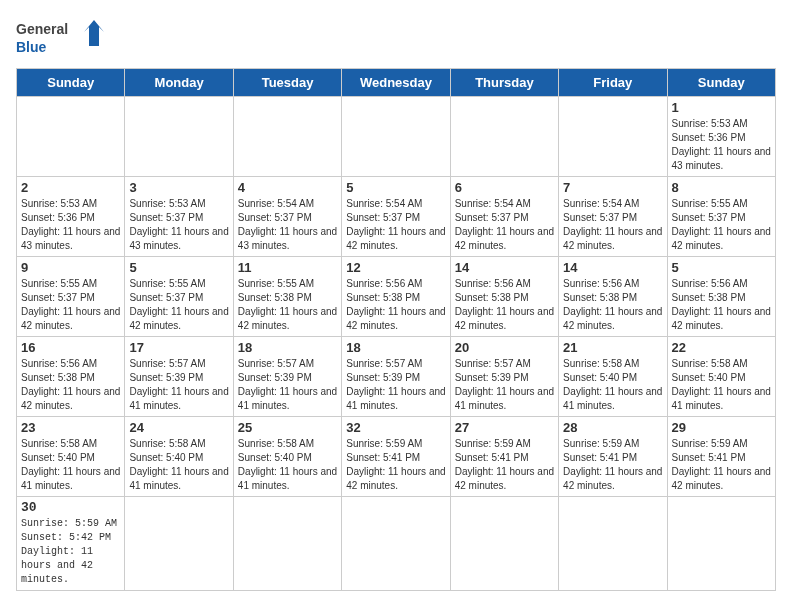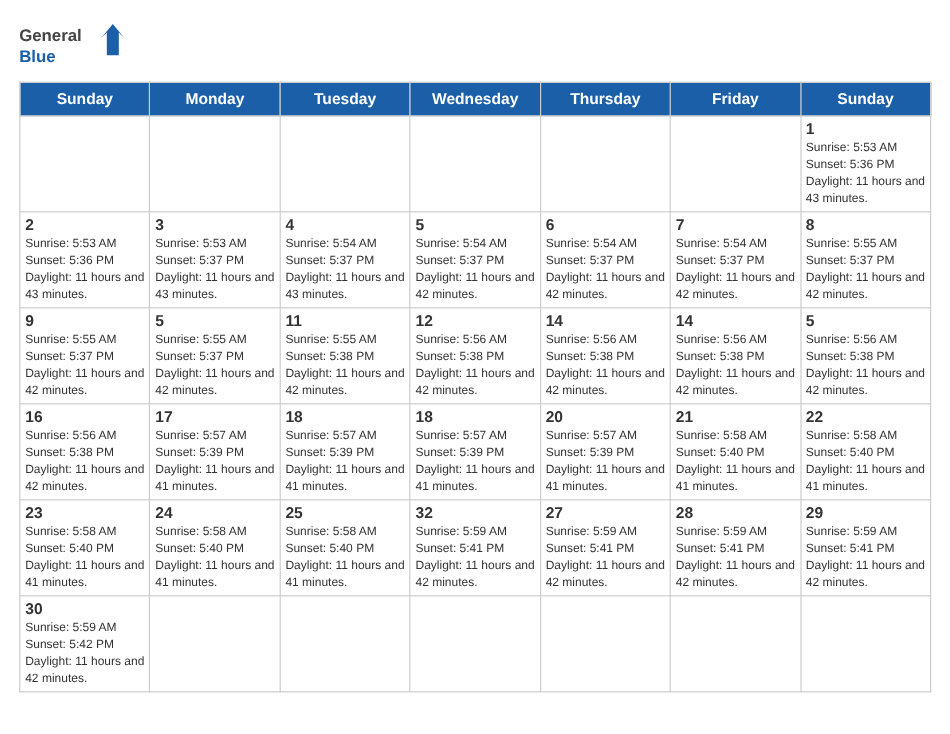--- a/index.html
+++ b/index.html
@@ -65,20 +65,21 @@
     .day-info {
       font-size: 10px;
       color: #333;
       line-height: 1.4;
     }
     .empty-cell {
       background: #f5f5f5;
     }
     .last-row td {
       height: 70px;
+      font-family: Liberation Mono, monospace;
     }
   </style>
 </head>
 <body>
 
 <div class="header-area">
   <div class="logo">
   <svg width="100" height="42" viewBox="0 0 100 42">
     <text x="0" y="18" font-size="14" font-family="Arial" font-weight="bold" fill="#444">General</text>
     <text x="0" y="36" font-size="14" font-family="Arial" font-weight="bold" fill="#1a5fa8">Blue</text>

